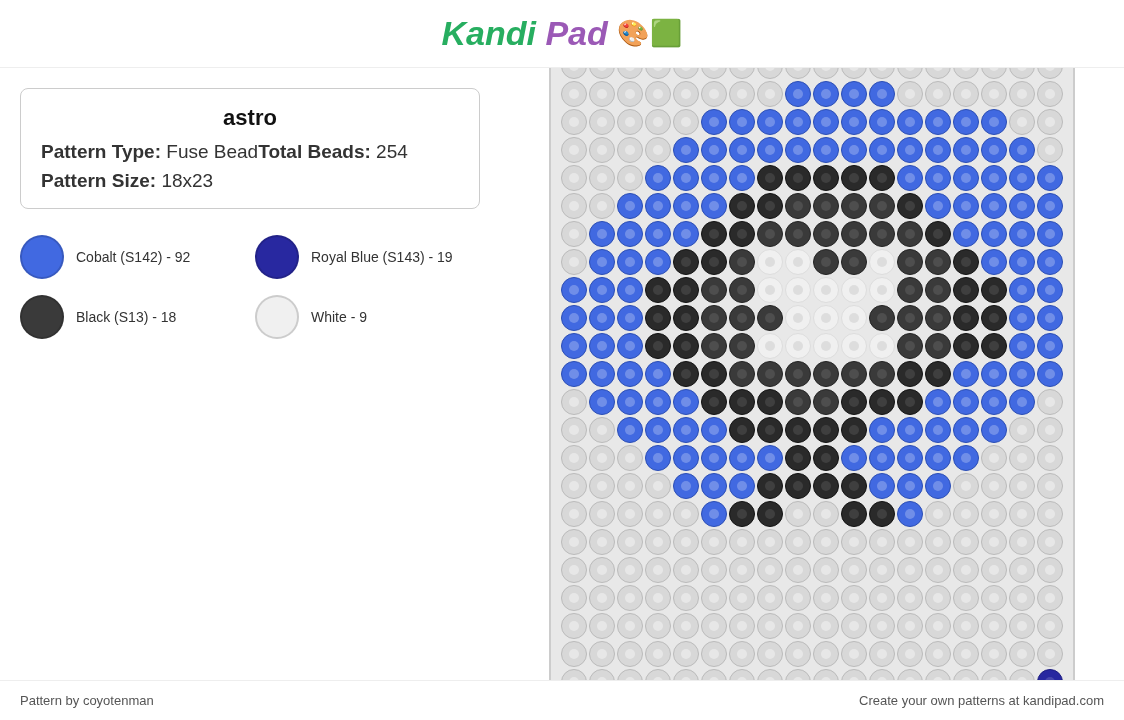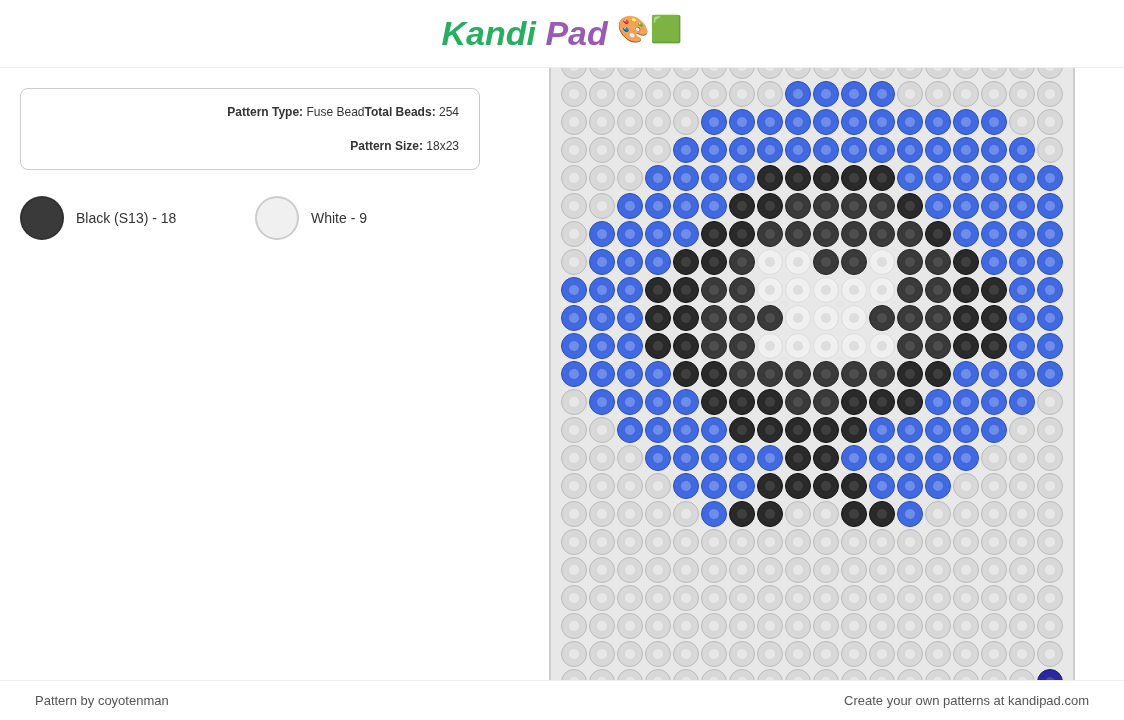--- a/index.html
+++ b/index.html
@@ -44,22 +44,22 @@
       text-align: center;
     }
     .pattern-title {
       font-size: 22px;
       font-weight: bold;
       margin-bottom: 10px;
       color: #111;
     }
     .pattern-meta {
       display: flex;
-      justify-content: flex-end;
-      font-size: 12px;
+      justify-content: flex-start;
+      font-size: 19px;
       color: #333;
     }
 
     .colors-grid {
       display: grid;
       grid-template-columns: 1fr 1fr;
       gap: 16px 10px;
       padding: 10px 0;
     }
     .color-item {
@@ -148,67 +148,76 @@
     .bead.white {
       background: #f0f0f0;
       border: 1px solid #ddd;
     }
     .bead.white::after { background: rgba(0,0,0,0.08); }
 
     
     .footer {
       display: flex;
       justify-content: space-between;
-      padding: 12px 35px;
+      padding: 12px 20px;
       font-size: 13px;
       color: #555;
       border-top: 1px solid #eee;
     }
 
     
     .logo-wrapper {
       display: flex;
-      align-items: flex-start;
+      align-items: center;
     }
   </style>
 </head>
 <body>
 
 <div class="header">
   <div class="logo-wrapper">
     <span style="font-size:34px;font-weight:900;font-style:italic;">
       <span style="color:#27ae60;">Kandi</span><span style="color:#9b59b6;"> Pad</span>
     </span>
     <span style="margin-left:10px;font-size:26px;">🎨🟩</span>
   </div>
 </div>
 
 <div class="main">
 
   <div class="left-panel">
     <div class="pattern-info-box">
+      <div class="pattern-title">astro</div>
       <div class="pattern-meta">
         <div>
           <strong>Pattern Type:</strong>
           <span>Fuse Bead</span>
         </div>
         <div>
           <strong>Total Beads:</strong>
           <span>254</span>
         </div>
       </div>
-      <div class="pattern-meta" style="margin-top:20px;">
+      <div class="pattern-meta" style="margin-top:7px;">
         <div>
           <strong>Pattern Size:</strong>
           <span>18x23</span>
         </div>
       </div>
     </div>
 
     <div class="colors-grid" id="colors-container">
+    <div class="color-item">
+      <div class="color-swatch" style="background:#4169e1;"></div>
+      <span class="color-label">Cobalt (S142) - 92</span>
+    </div>
+        <div class="color-item">
+      <div class="color-swatch" style="background:#2828a0;"></div>
+      <span class="color-label">Royal Blue (S143) - 19</span>
+    </div>
         <div class="color-item">
       <div class="color-swatch" style="background:#3a3a3a;"></div>
       <span class="color-label">Black (S13) - 18</span>
     </div>
         <div class="color-item">
       <div class="color-swatch" style="background:#f0f0f0;"></div>
       <span class="color-label">White - 9</span>
     </div>
       </div>
   </div>

